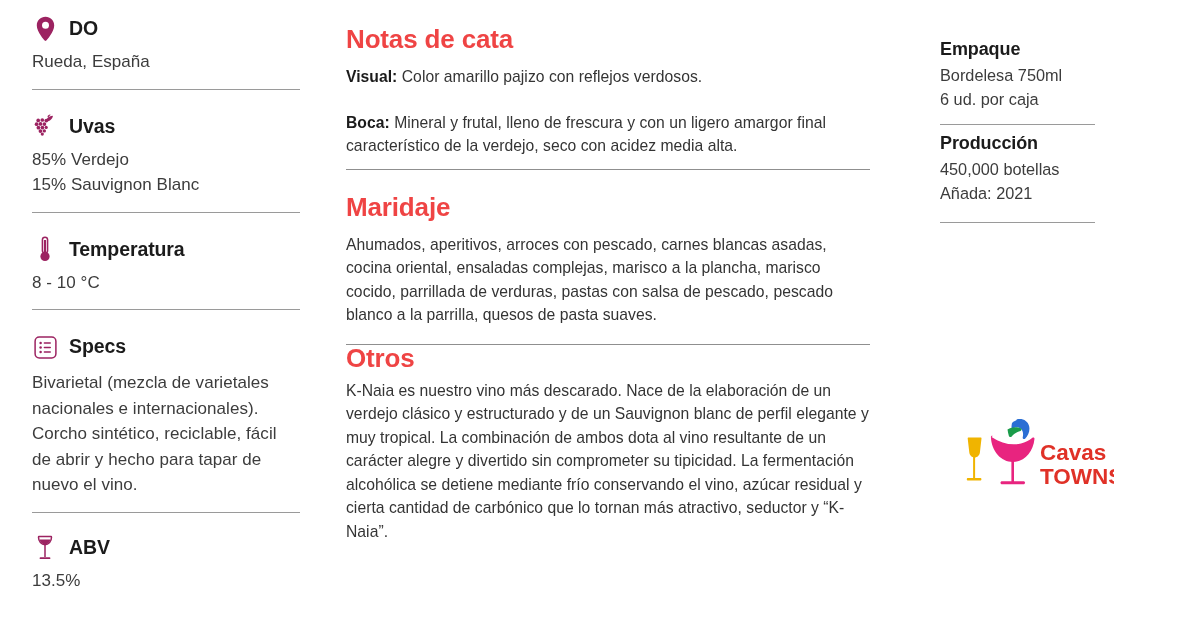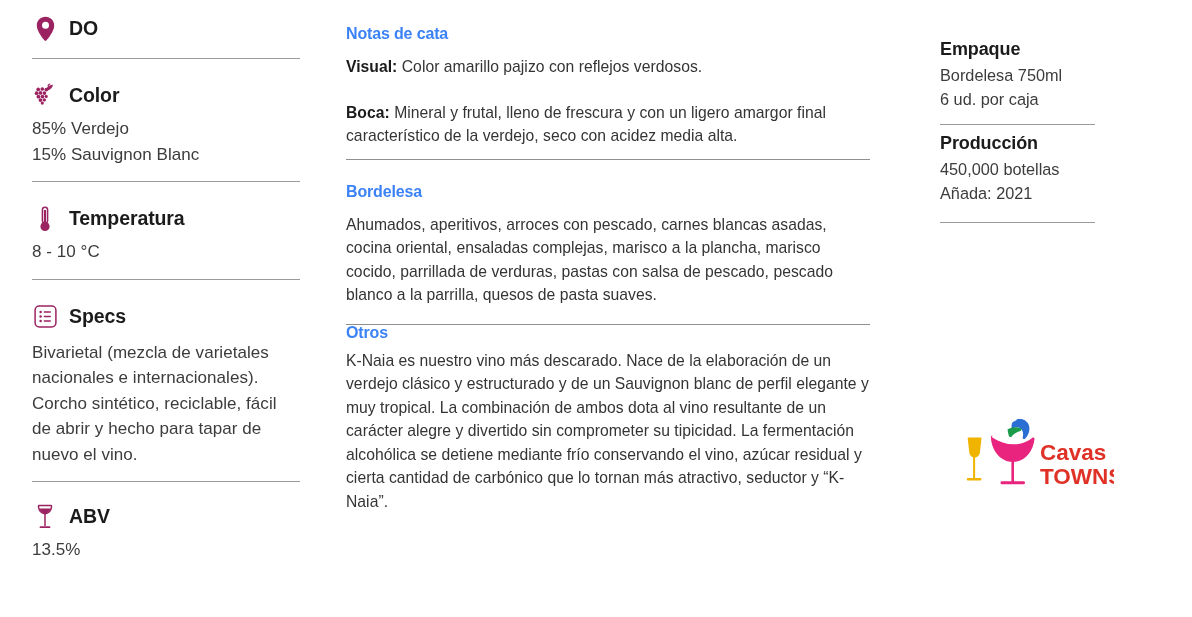--- a/index.html
+++ b/index.html
@@ -71,23 +71,23 @@
     margin-top: 5px;
     letter-spacing: 0.05px;
   }
   .divider {
     border-bottom: 1px solid #9a9a9a;
     width: 268px;
   }
 
   
   .mtitle {
-    font-size: 16px;
+    font-size: 26px;
     font-weight: bold;
-    color: #3b82f6;
+    color: #ef4444;
     letter-spacing: -0.15px;
     line-height: 1;
   }
   .mpara {
     font-size: 15.7px;
     line-height: 23.5px;
     color: #343434;
     letter-spacing: 0.03px;
   }
   .mpara b {
@@ -138,20 +138,21 @@
     <div class="lblock">
       <div class="lhead">
         <span class="licon">
           <svg width="19" height="26" viewBox="0 0 19 26">
             <path d="M9.5 0.8C4.6 0.8 0.8 4.6 0.8 9.4c0 6.3 7.6 14.8 8 15.2 0.4 0.4 1 0.4 1.4 0 0.4-0.4 8-8.9 8-15.2C18.2 4.6 14.4 0.8 9.5 0.8z" fill="#9c2361"></path>
             <circle cx="9.5" cy="9.3" r="3.5" fill="#ffffff"></circle>
           </svg>
         </span>
         <span class="lhead-title">DO</span>
       </div>
+      <div class="lbody">Rueda, España</div>
     </div>
     <div class="divider" style="margin-top:14px;"></div>
 
     <div class="lblock" style="margin-top:22px;">
       <div class="lhead">
         <span class="licon">
           <svg width="26" height="26" viewBox="0 0 26 26">
             <g fill="#9c2361">
               <circle cx="6.2" cy="6.4" r="1.85"></circle>
               <circle cx="10.3" cy="6.0" r="1.85"></circle>
@@ -163,21 +164,21 @@
               <circle cx="10.4" cy="13.6" r="1.85"></circle>
               <circle cx="14.2" cy="13.4" r="1.6"></circle>
               <circle cx="8.4" cy="17.1" r="1.85"></circle>
               <circle cx="12.3" cy="16.9" r="1.7"></circle>
               <circle cx="10.3" cy="20.1" r="1.6"></circle>
               <path d="M14.0 6.0c1.6-2.6 3.6-3.9 6.3-4.3 0.4-0.06 0.7 0.22 0.6 0.6-0.6 2.4-2.2 4.2-4.6 4.9-0.8 0.24-1.6 0.0-2.3-0.5z"></path>
               <path d="M15.6 2.0c0.6-0.7 1.4-1.2 2.3-1.5 0.5-0.16 0.8 0.5 0.4 0.8-0.7 0.5-1.3 1.1-1.8 1.9-0.3 0.5-1.0 0.1-0.9-0.5z"></path>
             </g>
           </svg>
         </span>
-        <span class="lhead-title">Color</span>
+        <span class="lhead-title">Uvas</span>
       </div>
       <div class="lbody" style="white-space:pre-line;">85% Verdejo
 15% Sauvignon Blanc</div>
     </div>
     <div class="divider" style="margin-top:14px;"></div>
 
     <div class="lblock" style="margin-top:22px;">
       <div class="lhead">
         <span class="licon">
           <svg width="14" height="27" viewBox="0 0 14 27">
@@ -240,21 +241,21 @@
 
 
       <div class="mpara" style="margin-top:22px;">
         <b>Boca:</b><span> Mineral y frutal, lleno de frescura y con un ligero amargor final característico de la verdejo, seco con acidez media alta.</span>
       </div>
     </div>
 
     <div class="mdivider" style="margin-top:11px;"></div>
 
     <div style="margin-top:24px;">
-      <div class="mtitle">Bordelesa</div>
+      <div class="mtitle">Maridaje</div>
       <div class="mpara" style="margin-top:13px;">Ahumados, aperitivos, arroces con pescado, carnes blancas asadas, cocina oriental, ensaladas complejas, marisco a la plancha, marisco cocido, parrillada de verduras, pastas con salsa de pescado, pescado blanco a la parrilla, quesos de pasta suaves.</div>
     </div>
 
     <div class="mdivider" style="margin-top:17px;"></div>
 
     <div style="">
       <div class="mtitle">Otros</div>
       <div class="mpara" style="margin-top:8px;">K-Naia es nuestro vino más descarado. Nace de la elaboración de un verdejo clásico y estructurado y de un Sauvignon blanc de perfil elegante y muy tropical. La combinación de ambos dota al vino resultante de un carácter alegre y divertido sin comprometer su tipicidad. La fermentación alcohólica se detiene mediante frío conservando el vino, azúcar residual y cierta cantidad de carbónico que lo tornan más atractivo, seductor y “K-Naia”.</div>
     </div>
   </div>

